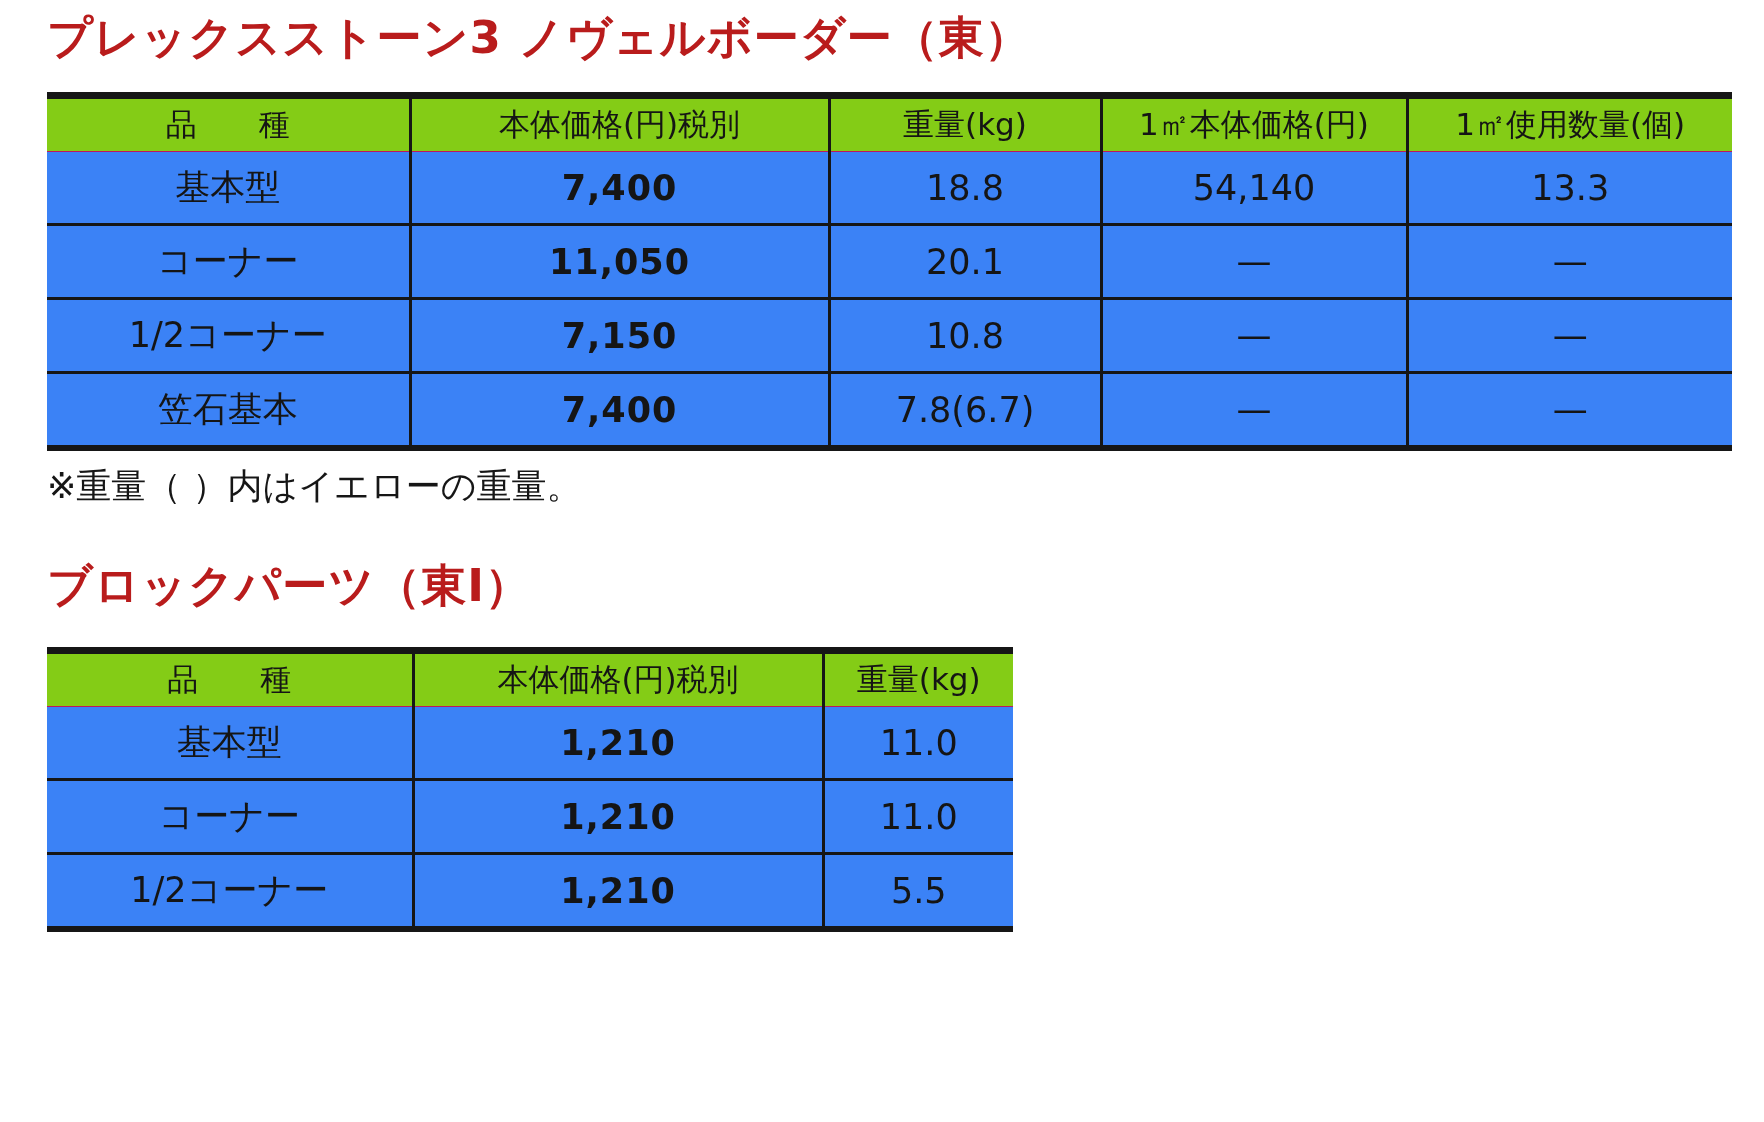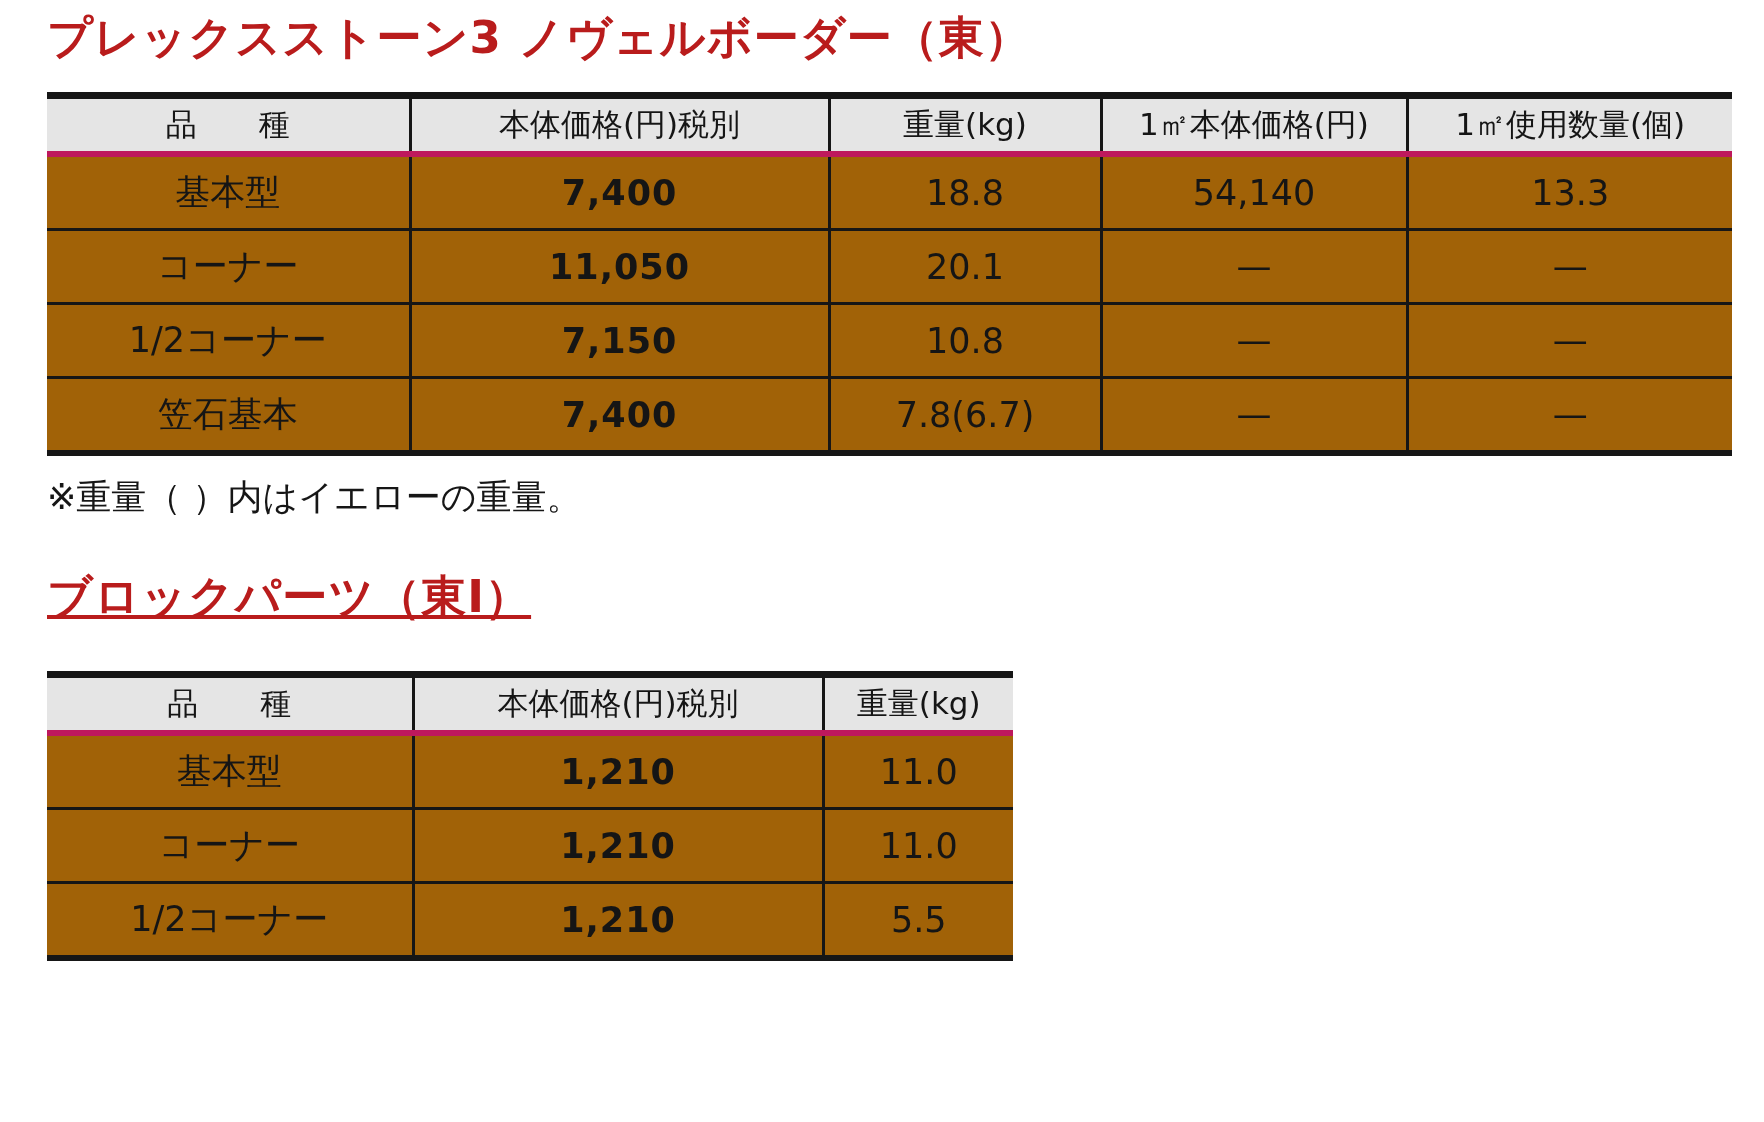--- a/index.html
+++ b/index.html
@@ -30,49 +30,49 @@
 
   .price-table th, .price-table td {
     text-align: center;
     vertical-align: middle;
     padding: 0;
     border-right: 3px solid #161616;
   }
   .price-table th:last-child, .price-table td:last-child { border-right: none; }
 
   .price-table thead th {
-    background: #e5e5e5;
+    background: #84cc16;
     border-top: 7px solid #161616;
-    border-bottom: 6px solid #be185d;
+    border-bottom: 1px solid #be185d;
     height: 52px;
     font-size: 31px;
     font-weight: 400;
   }
 
   .price-table tbody td {
     height: 71px;
     font-size: 35px;
     border-bottom: 3px solid #161616;
-    background: #a16207;
+    background: #3b82f6;
   }
   .price-table tbody tr:last-child td { border-bottom: 6px solid #161616; }
 
   td.price {
     font-size: 43px;
     font-weight: 700;
     letter-spacing: 1px;
   }
 
   .note {
     font-size: 35px;
-    margin: 18px 0 0 0;
+    margin: 12px 0 0 0;
     color: #161616;
   }
 
-  .section2-title { margin-top: 46px; margin-bottom: 44px; text-decoration: underline; }
+  .section2-title { margin-top: 46px; margin-bottom: 31px; }
 </style>
 </head>
 <body>
 
 <div class="page">
 
   <h1 class="section-title">プレックスストーン3 ノヴェルボーダー（東）</h1>
 
   <table class="price-table t1">
     <colgroup>

